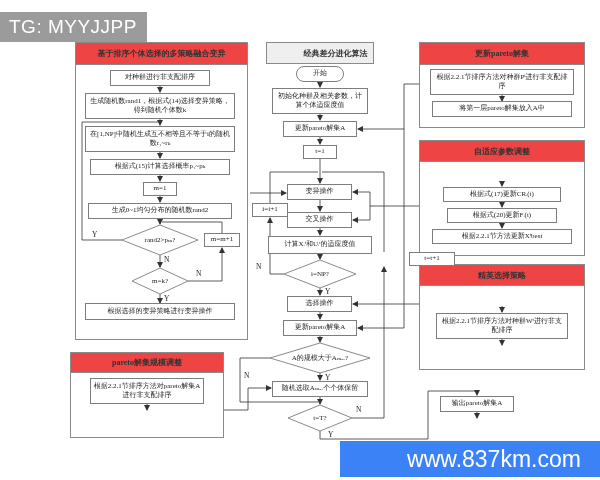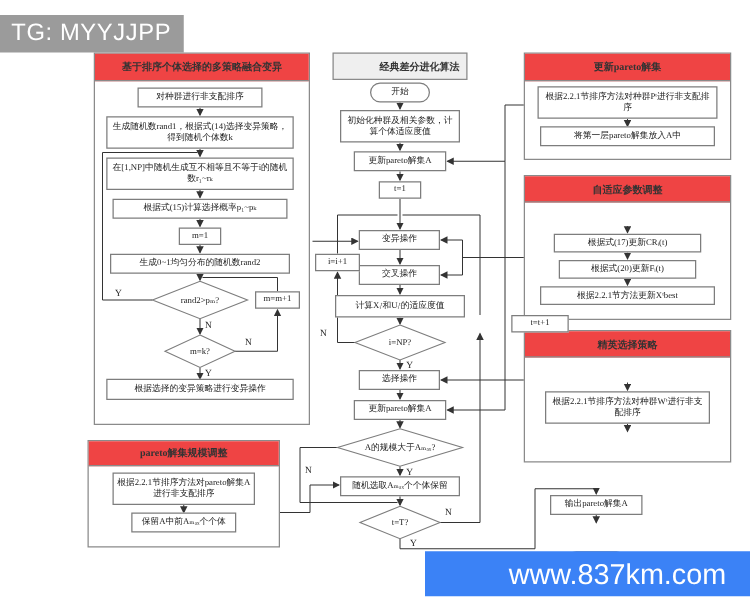--- a/index.html
+++ b/index.html
@@ -121,21 +121,20 @@
   <div class="nb" style="left:85px;top:126px;width:150px;height:26px;">在[1,NP]中随机生成互不相等且不等于i的随机数r₁~rₖ</div>
   <div class="nb" style="left:90px;top:159px;width:140px;height:16px;">根据式(15)计算选择概率p₁~pₖ</div>
   <div class="nb" style="left:143px;top:182px;width:34px;height:14px;">m=1</div>
   <div class="nb" style="left:88px;top:203px;width:144px;height:16px;">生成0~1均匀分布的随机数rand2</div>
   <div class="dt" style="left:122px;top:232px;width:76px;height:16px;">rand2&gt;pₘ?</div>
   <div class="nb" style="left:204px;top:233px;width:36px;height:14px;">m=m+1</div>
   <div class="dt" style="left:132px;top:274px;width:56px;height:14px;">m=k?</div>
   <div class="nb" style="left:85px;top:303px;width:150px;height:17px;">根据选择的变异策略进行变异操作</div>
 
   <div class="nb" style="left:90px;top:378px;width:114px;height:26px;">根据2.2.1节排序方法对pareto解集A进行非支配排序</div>
-  <div class="nb" style="left:105px;top:410px;width:84px;height:16px;">保留A中前Aₘₐₓ个个体</div>
 
   <div class="nb oval" style="left:296px;top:66px;width:48px;height:16px;">开始</div>
   <div class="nb" style="left:272px;top:88px;width:96px;height:26px;">初始化种群及相关参数，计算个体适应度值</div>
   <div class="nb" style="left:283px;top:121px;width:74px;height:16px;">更新pareto解集A</div>
   <div class="nb" style="left:303px;top:145px;width:34px;height:14px;">t=1</div>
   <div class="nb" style="left:287px;top:184px;width:65px;height:16px;">变异操作</div>
   <div class="nb" style="left:287px;top:212px;width:65px;height:16px;">交叉操作</div>
   <div class="nb" style="left:268px;top:236px;width:104px;height:18px;">计算Xᵢᵗ和Uᵢᵗ的适应度值</div>
   <div class="dt" style="left:284px;top:267px;width:72px;height:14px;">i=NP?</div>
   <div class="nb" style="left:252px;top:203px;width:36px;height:14px;">i=i+1</div>

